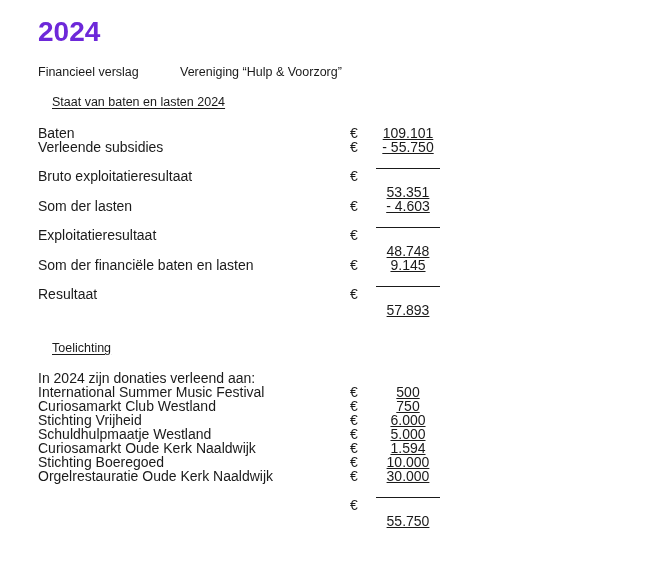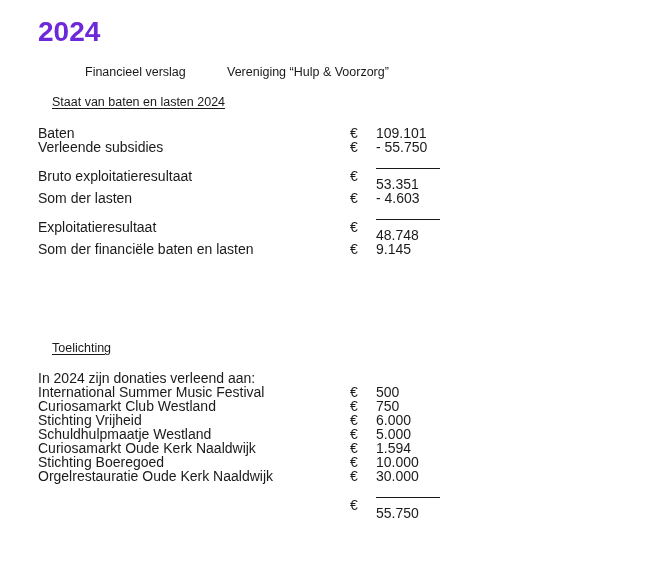--- a/index.html
+++ b/index.html
@@ -39,21 +39,20 @@
     position: absolute;
     left: 38px;
     top: 65px;
     font-size: 12.5px;
     line-height: 14px;
     white-space: nowrap;
   }
   .subtitle-left {
     display: inline-block;
     width: 142px;
-    margin-left: 47px;
   }
   .subtitle-right {
     display: inline-block;
   }
 
   
   .section-heading {
     position: absolute;
     left: 52px;
     font-size: 12.5px;
@@ -74,29 +73,29 @@
     font-size: 14px;
   }
   .stmt td {
     padding: 0;
     line-height: 14px;
     vertical-align: top;
     white-space: nowrap;
   }
   .col-label { width: 312px; }
   .col-cur   { width: 26px; text-align: left; }
-  .col-val   { width: 64px; text-align: left; }
+  .col-val   { width: 64px; text-align: center; text-decoration: underline; }
 
   
   tr.gap td { height: 14px; line-height: 14px; font-size: 0; }
 
   
   td.ruled {
     border-top: 1px solid #1a1a1a;
-    padding-top: 8px;
+    padding-top: 16px;
   }
 
   .stmt-main  { top: 126px; }
   .stmt-notes { top: 371px; }
 </style>
 </head>
 <body>
 
 <div class="page">
 
@@ -154,20 +153,25 @@
         <td class="col-cur">€</td>
         <td class="col-val">9.145</td>
       </tr>
 
       <tr class="gap">
           <td></td>
           <td></td>
           <td></td>
         </tr>
 
+      <tr>
+        <td class="col-label">Resultaat</td>
+        <td class="col-cur">€</td>
+        <td class="col-val ruled">57.893</td>
+      </tr>
     </tbody>
   </table>
 
   <div class="section-heading toelichting">Toelichting</div>
 
   <table class="stmt stmt-notes">
     <tbody>
       <tr>
         <td class="col-label">In 2024 zijn donaties verleend aan:</td>
         <td class="col-cur"></td>

